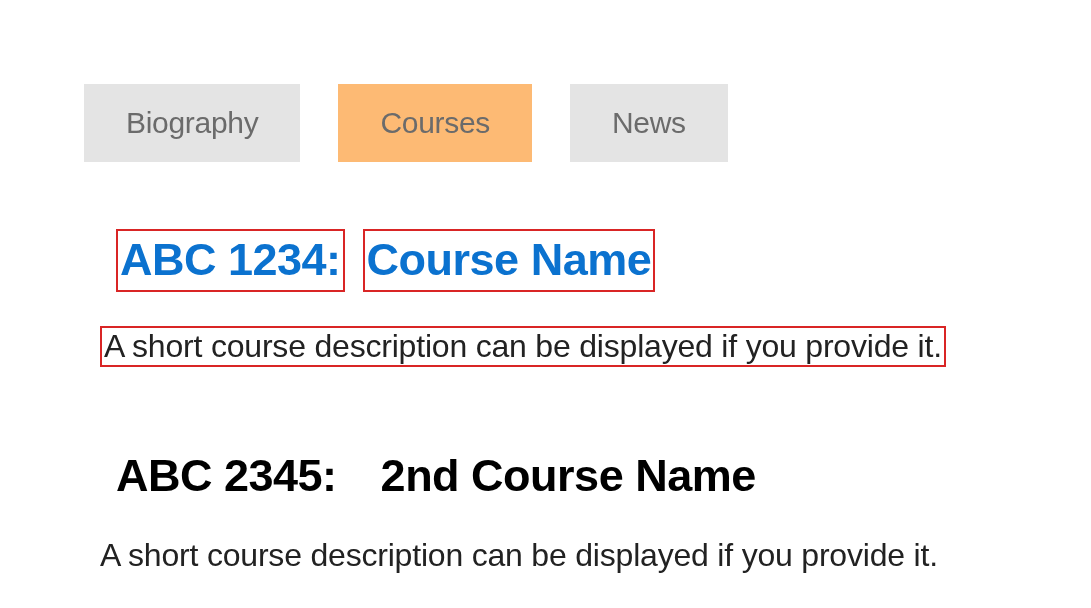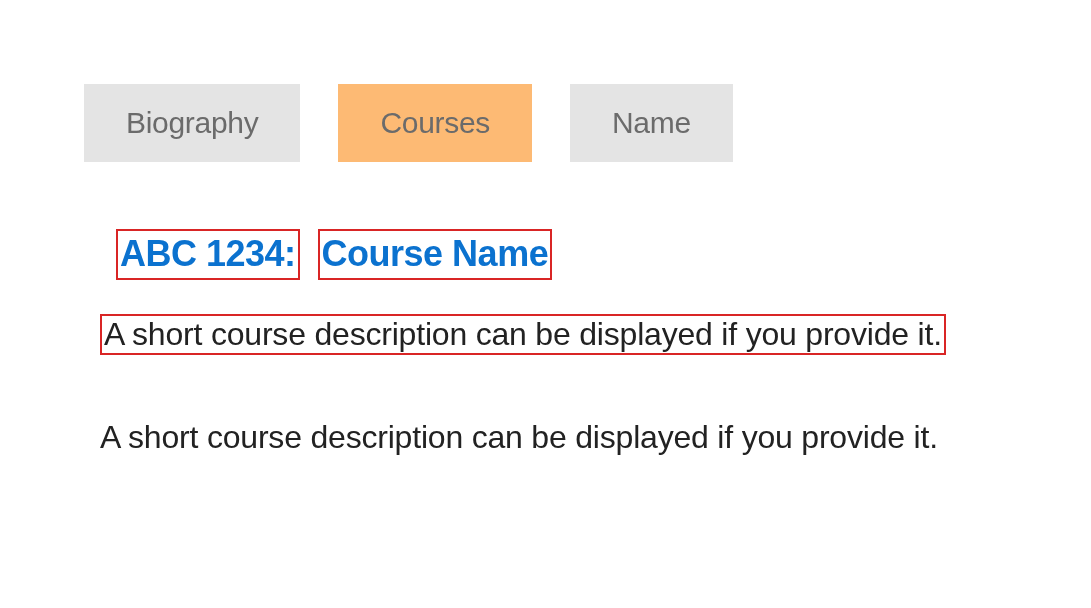--- a/index.html
+++ b/index.html
@@ -27,21 +27,21 @@
       cursor: pointer;
       letter-spacing: -0.3px;
     }
     .tab.active {
       background: #fdba74;
     }
     .course-item {
       margin-bottom: 48px;
     }
     .course-title {
-      font-size: 36px;
+      font-size: 45px;
       font-weight: 800;
       color: #000;
       letter-spacing: -0.5px;
       line-height: 1.3;
     }
     .course-title.linked {
       color: #0b72cf;
     }
     .course-title .code-part {
       display: inline-block;
@@ -70,31 +70,35 @@
       padding: 0 2px;
       display: inline-block;
     }
   </style>
 </head>
 <body>
 
 <div class="tabs">
   <div class="tab">Biography</div>
   <div class="tab active">Courses</div>
-  <div class="tab">Name</div>
+  <div class="tab">News</div>
 </div>
 
 <div class="course-list">
 
   <div class="course-item">
     <div class="course-title linked boxed">
       <span class="code-part">ABC 1234:</span><span class="name-part">Course Name</span>
     </div>
     <div class="course-desc boxed">A short course description can be displayed if you provide it.</div>
   </div>
 
   <div class="course-item">
+    <div class="course-title">
+      <span class="code-part">ABC 2345:</span>
+      <span class="name-part">2nd Course Name</span>
+    </div>
     <div class="course-desc">A short course description can be displayed if you provide it.</div>
   </div>
 
 
 
 </div>
 
 </body></html>

